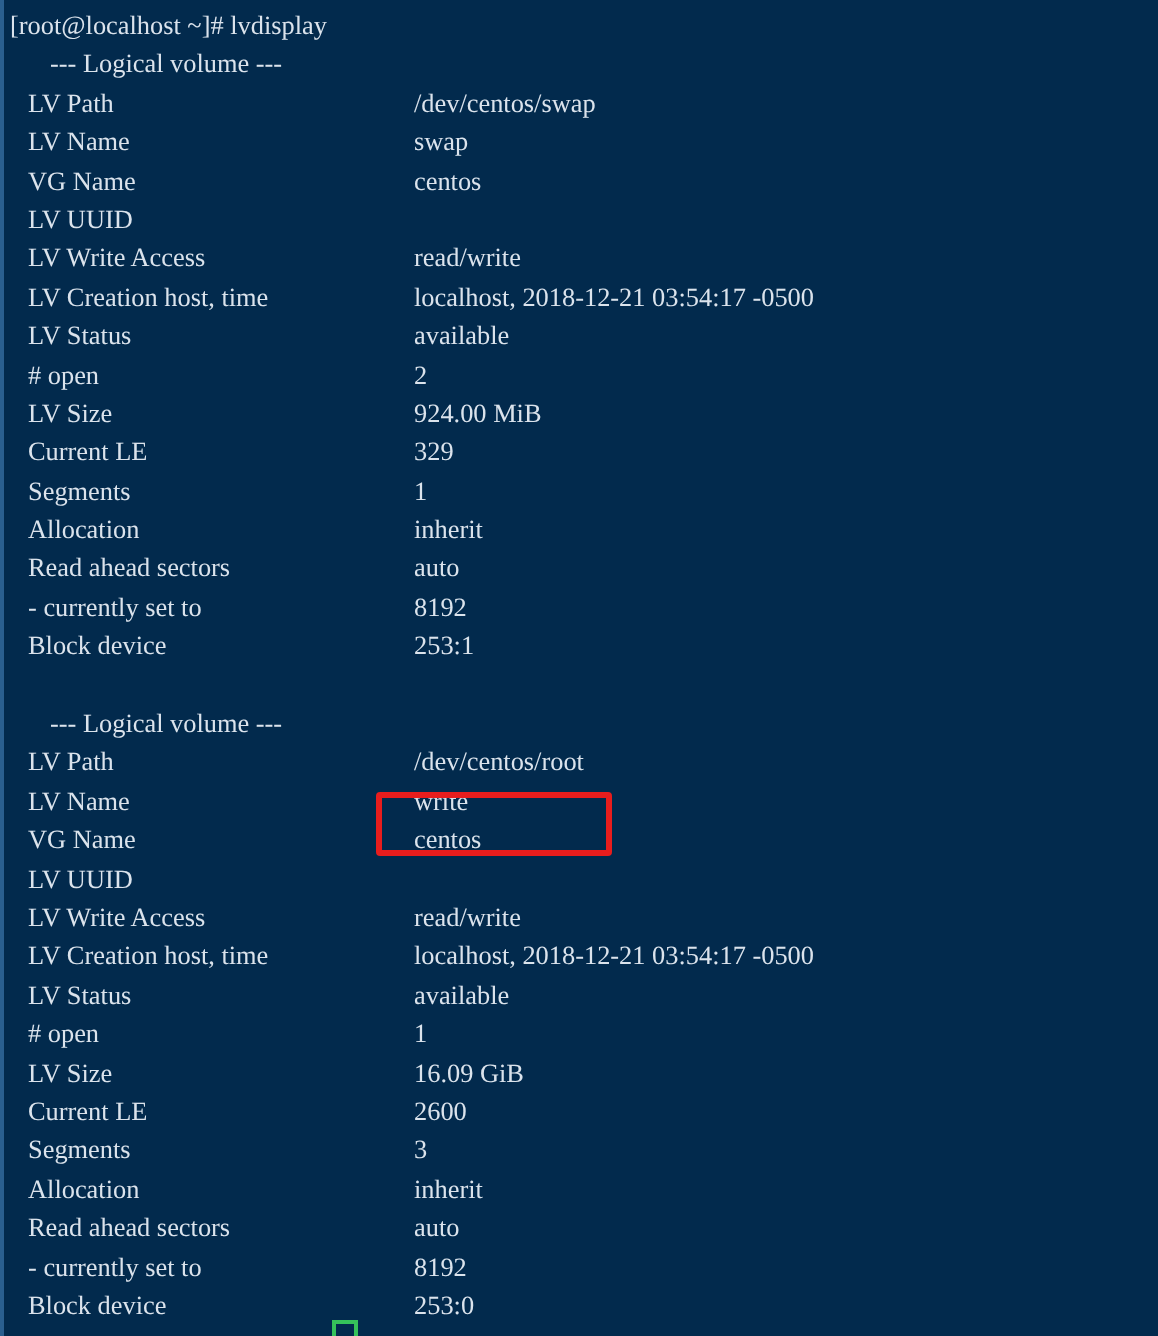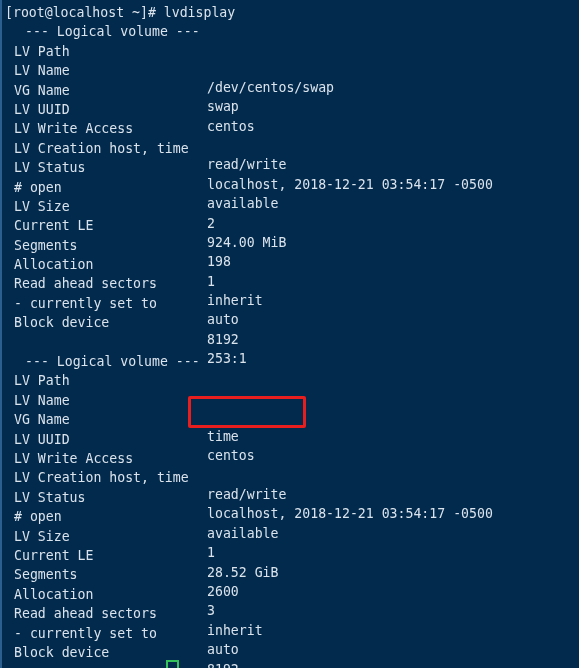--- a/index.html
+++ b/index.html
@@ -28,38 +28,38 @@
     width: 2px;
     height: 100%;
     background: #2a5f8f;
   }
   #screen {
     position: absolute;
     left: 0;
     top: 0;
     width: 579px;
     padding-top: 3px;
+    font-family: Liberation Serif, serif;
   }
   .line {
     height: 19.4px;
     white-space: pre;
     position: relative;
   }
   .lbl {
     display: inline-block;
     position: absolute;
     left: 14px;
     top: 0;
   }
   .val {
     display: inline-block;
     position: absolute;
     left: 207px;
     top: 0;
-    margin-top: 36px;
   }
   .prompt-line {
     position: absolute;
     left: 5px;
     top: 0;
   }
   .hdr {
     position: absolute;
     left: 25px;
     top: 0;
@@ -127,21 +127,21 @@
     <div class="line">
       <span class="lbl"># open</span>
       <span class="val">2</span>
     </div>
     <div class="line">
       <span class="lbl">LV Size</span>
       <span class="val">924.00 MiB</span>
     </div>
     <div class="line">
       <span class="lbl">Current LE</span>
-      <span class="val">198</span>
+      <span class="val">329</span>
     </div>
     <div class="line">
       <span class="lbl">Segments</span>
       <span class="val">1</span>
     </div>
     <div class="line">
       <span class="lbl">Allocation</span>
       <span class="val">inherit</span>
     </div>
     <div class="line">
@@ -158,24 +158,25 @@
     </div>
 
     <div class="blank"></div>
 
     <div class="line">
       <span class="hdr">--- Logical volume ---</span>
     </div>
 
     <div class="line">
       <span class="lbl">LV Path</span>
+      <span class="val">/dev/centos/root</span>
     </div>
     <div class="line">
       <span class="lbl">LV Name</span>
-      <span class="val">time</span>
+      <span class="val">write</span>
     </div>
     <div class="line">
       <span class="lbl">VG Name</span>
       <span class="val">centos</span>
     </div>
     <div class="line">
       <span class="lbl">LV UUID</span>
     </div>
     <div class="line">
       <span class="lbl">LV Write Access</span>
@@ -188,21 +189,21 @@
     <div class="line">
       <span class="lbl">LV Status</span>
       <span class="val">available</span>
     </div>
     <div class="line">
       <span class="lbl"># open</span>
       <span class="val">1</span>
     </div>
     <div class="line">
       <span class="lbl">LV Size</span>
-      <span class="val">28.52 GiB</span>
+      <span class="val">16.09 GiB</span>
     </div>
     <div class="line">
       <span class="lbl">Current LE</span>
       <span class="val">2600</span>
     </div>
     <div class="line">
       <span class="lbl">Segments</span>
       <span class="val">3</span>
     </div>
     <div class="line">

